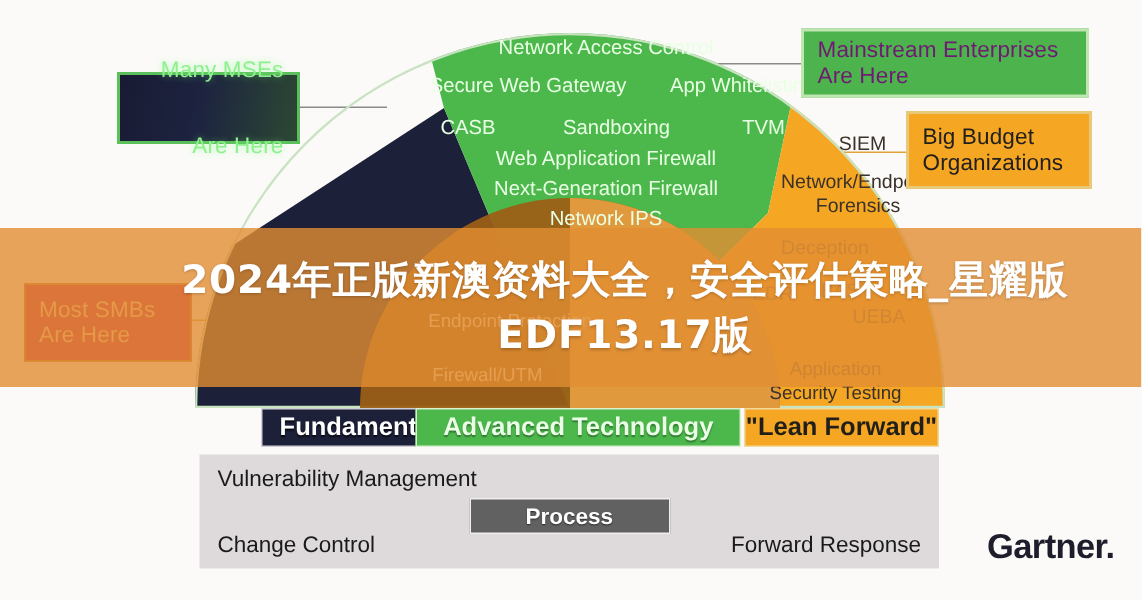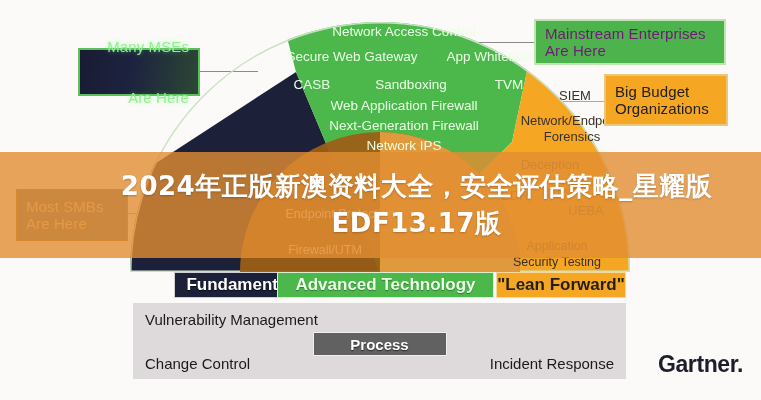--- a/index.html
+++ b/index.html
@@ -44,21 +44,21 @@
   
   #co-big{
     left:604px;top:74px;width:124px;height:52px;
     background:#f5a623;border:2px solid #e8c97a;
     color:#22201c;text-align:left;
     font-size:15px;
   }
   
   #co-smb{
     left:16px;top:189px;width:112px;height:52px;
-    background:#737373;border:1px solid #b8761f;
+    background:#be185d;border:1px solid #b8761f;
     color:#f0c894;text-align:left;
     font-size:15px;
   }
 
   .leader{position:absolute;background:#8a8a8a;height:1px;}
   .leader.orange{background:#e2a13a;}
 
   
   #dome{position:absolute;left:120px;top:10px;width:520px;height:280px;}
 
@@ -217,21 +217,21 @@
       <span>Are Here</span>
     </div>
 
     <div class="bar" id="bar-fund">Fundamentals</div>
     <div class="bar" id="bar-adv">Advanced Technology</div>
     <div class="bar" id="bar-lean">"Lean Forward"</div>
 
     <div id="proc-panel">
       <div class="proc-label" id="proc-vuln">Vulnerability Management</div>
       <div class="proc-label" id="proc-chg">Change Control</div>
-      <div class="proc-label" id="proc-inc">Incident Response</div>
+      <div class="proc-label" id="proc-inc">Forward Response</div>
       <div id="proc-box">Process</div>
     </div>
 
     <div id="gartner">
       <span>Gartner</span><span class="dot">.</span>
     </div>
   </div>
 
   <div id="band"></div>
   <div id="wm">

